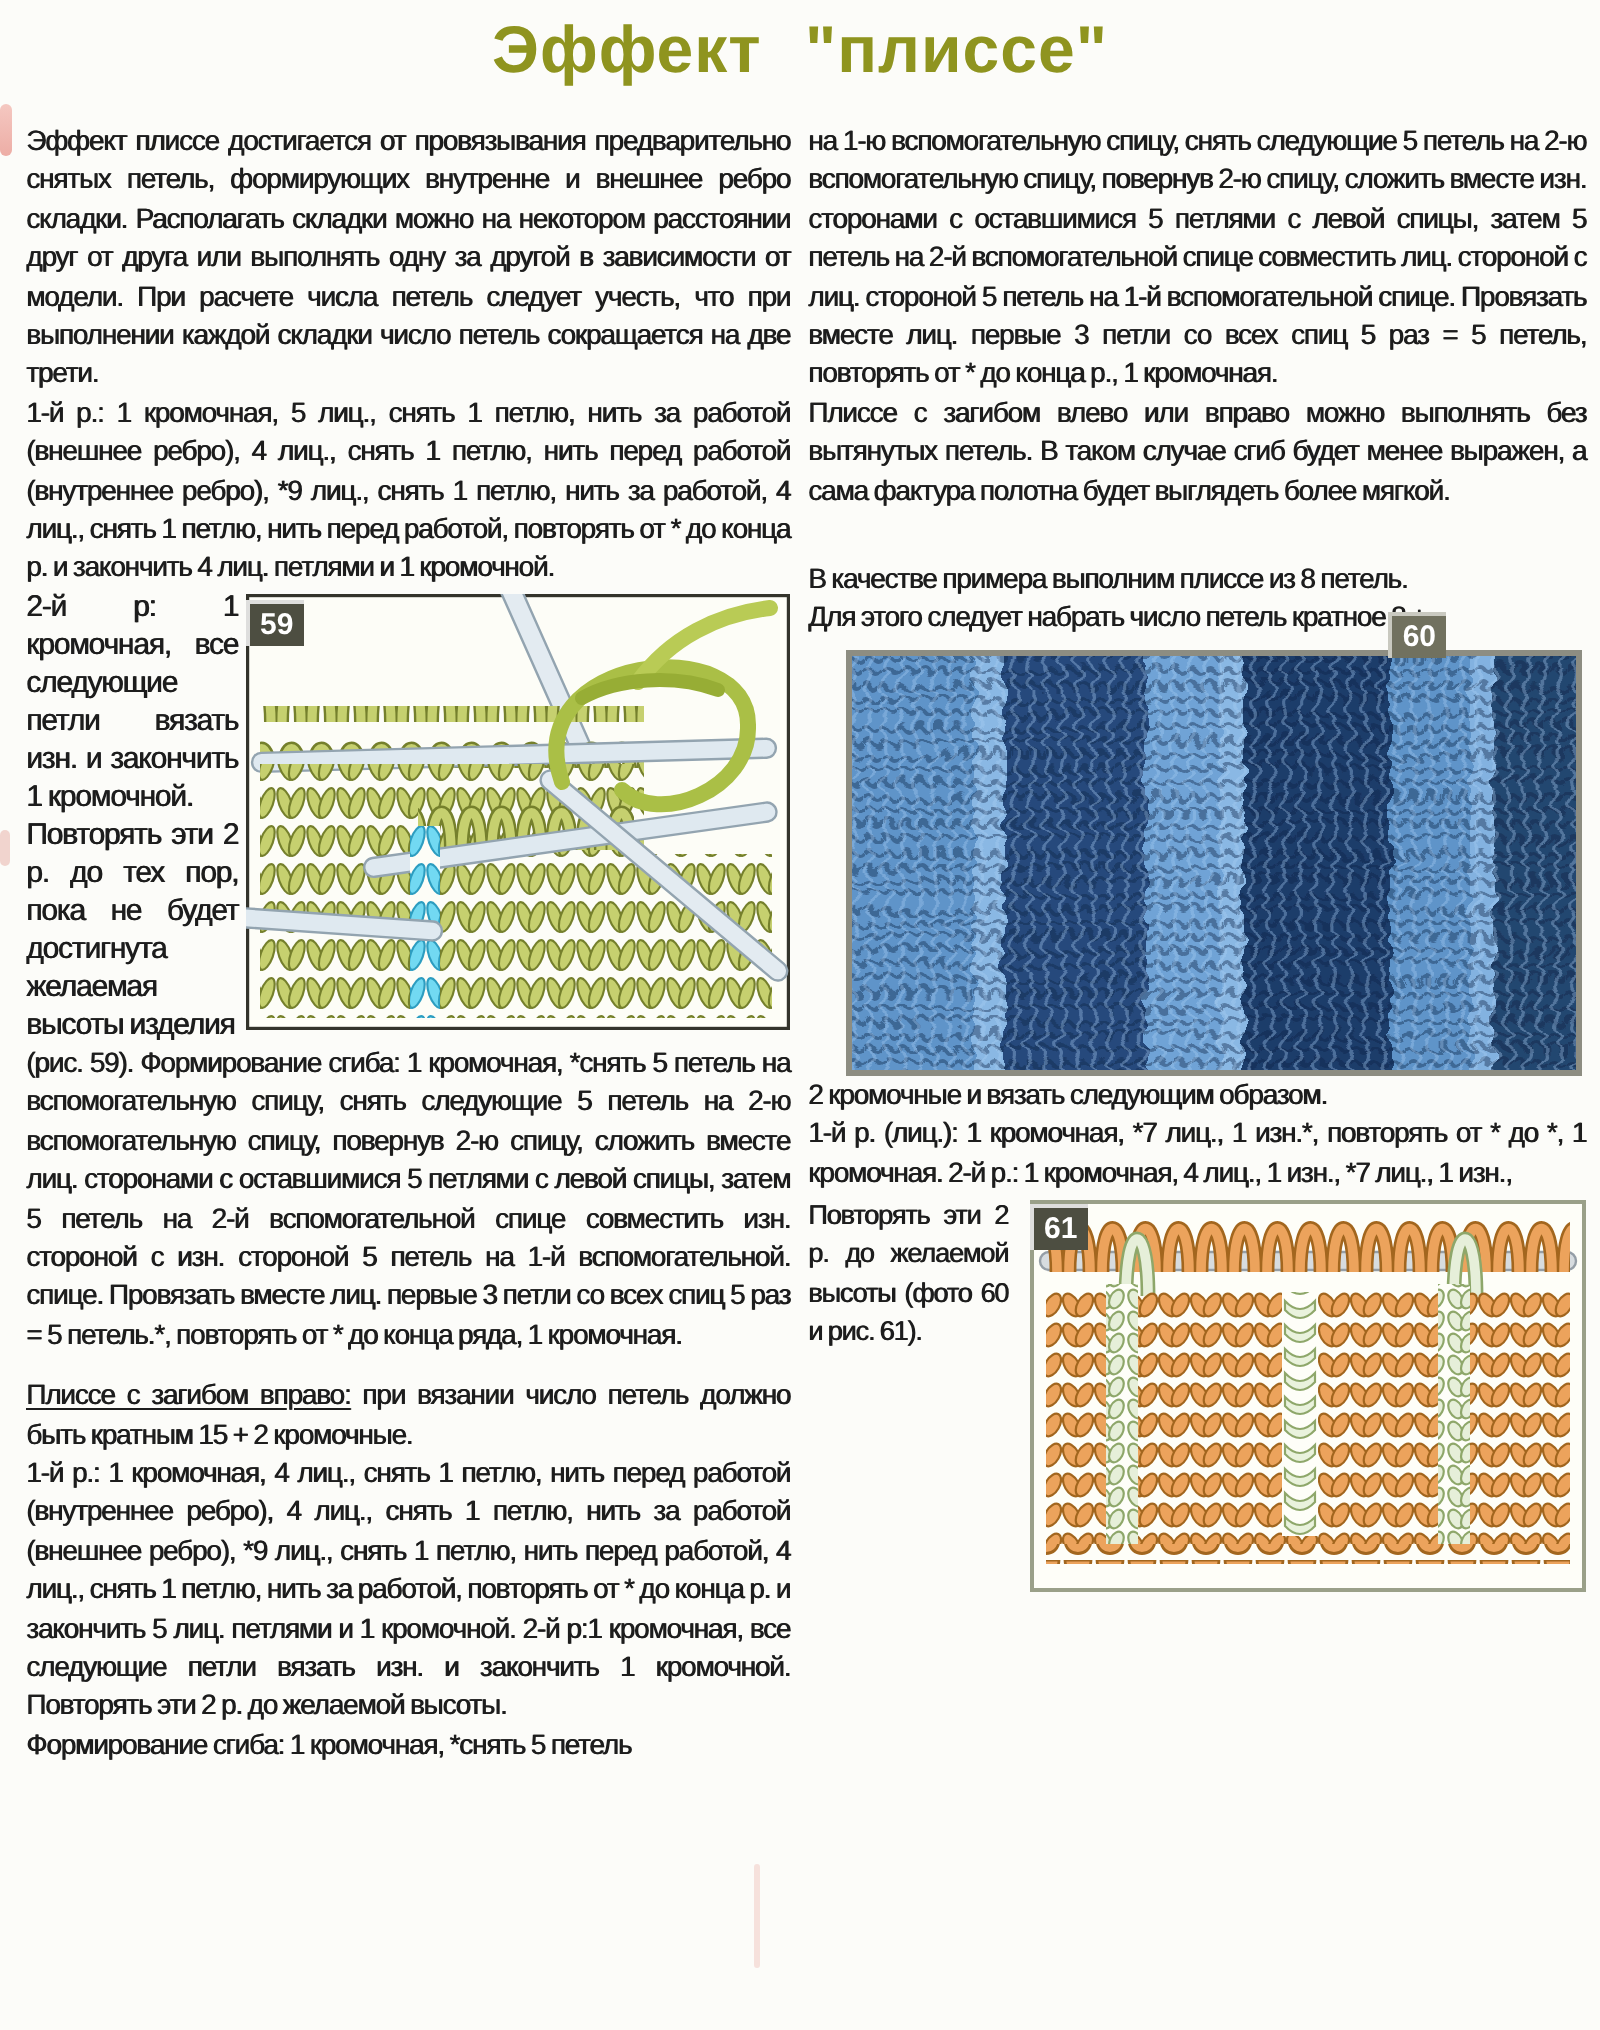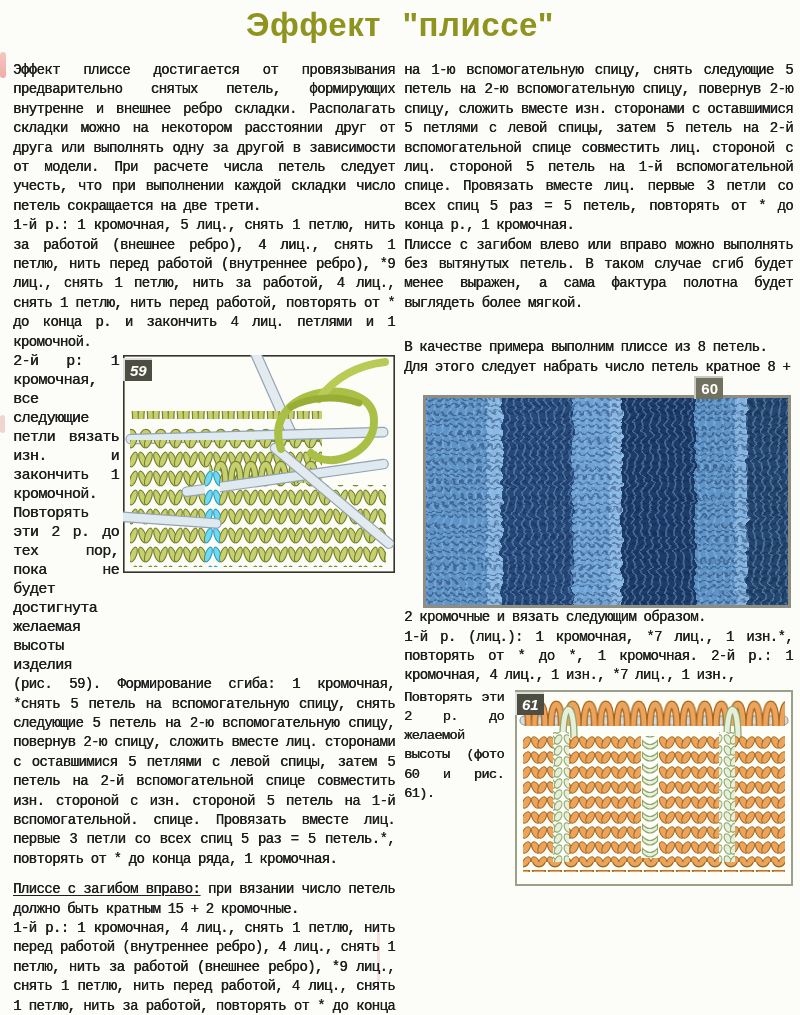--- a/index.html
+++ b/index.html
@@ -15,34 +15,34 @@
     color:#8f941f; letter-spacing:0.5px; word-spacing:12px; margin:0;
   }
   .col{
     position:absolute; top:61px;
     font-size:14px; line-height:19.4px;
     letter-spacing:-0.6px; word-spacing:-0.5px;
     text-align:justify; text-shadow:0.4px 0 0 currentColor;
   }
   .col-left{left:13px; width:382px;}
   .col-right{left:404px; width:389px;}
-  .para{margin:0;font-family:Liberation Mono, monospace;}
+  .para{margin:0;}
   .gap-top{margin-top:11px;}
   .gap-top-lg{margin-top:25px;}
   .uline{text-decoration:underline; text-underline-offset:2px;}
   .figblock{position:relative;}
   .figblock .narrow{text-align:justify;}
   .fb59{min-height:224px;}
   .fb59 .narrow{width:106px; font-size:15px; line-height:19px;}
   .fb59 .figimg{position:absolute; top:3px; right:0;}
   .fb61{min-height:202px; margin-top:2px;}
   .fb61 .narrow{width:100px; font-size:13.6px; line-height:19.2px;}
   .fb61 .figimg{position:absolute; top:2px; right:0;}
-  .figimg{display:block;font-style:italic;}
-  .fig60wrap{position:relative; width:300px; margin-left:19px; margin-top:18px;}
+  .figimg{display:block;}
+  .fig60wrap{position:relative; width:300px; margin-left:19px; margin-top:6px;}
   .fig60wrap svg{display:block;}
   .badge{
     position:absolute; height:21px; line-height:21px; padding:0 5px;
     background:#4d4e41; color:#fff; font-size:15px; font-weight:bold;
     letter-spacing:0; text-shadow:none;
     border-top:2px solid #dededd; border-left:2px solid #dededd;
     box-sizing:content-box; z-index:5;
   }
   .badge59{top:3px; left:0;}
   .badge60{top:-19px; right:0; background:#71715f; border-color:#c9c9c0;}

